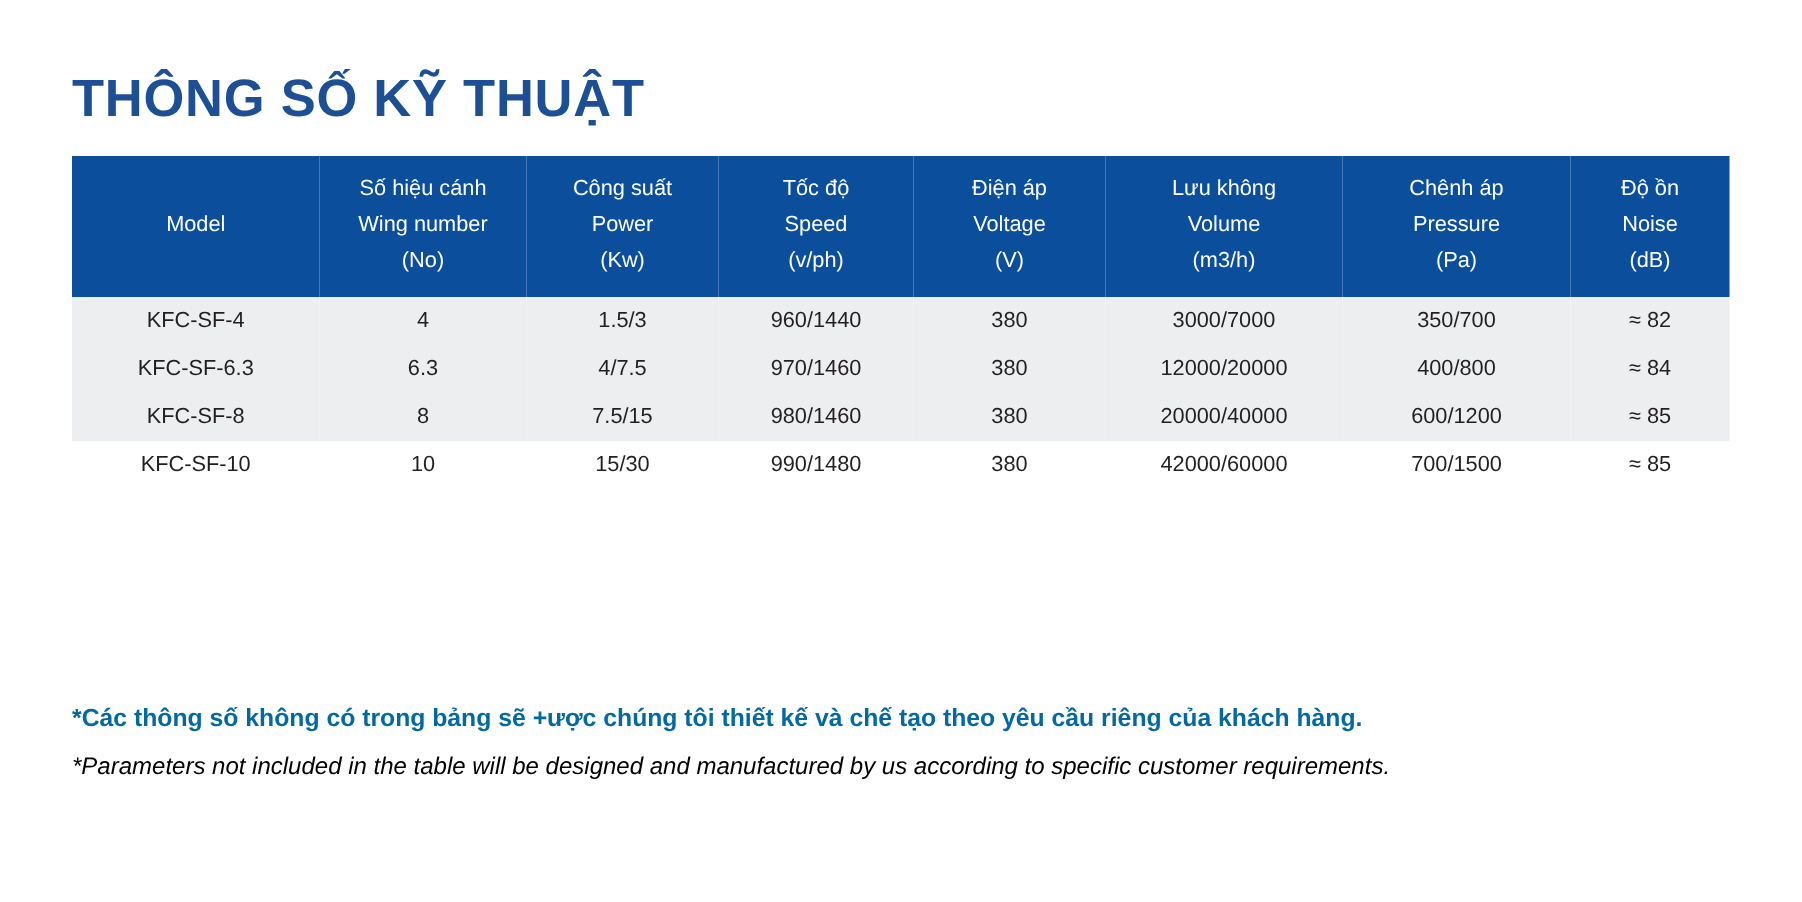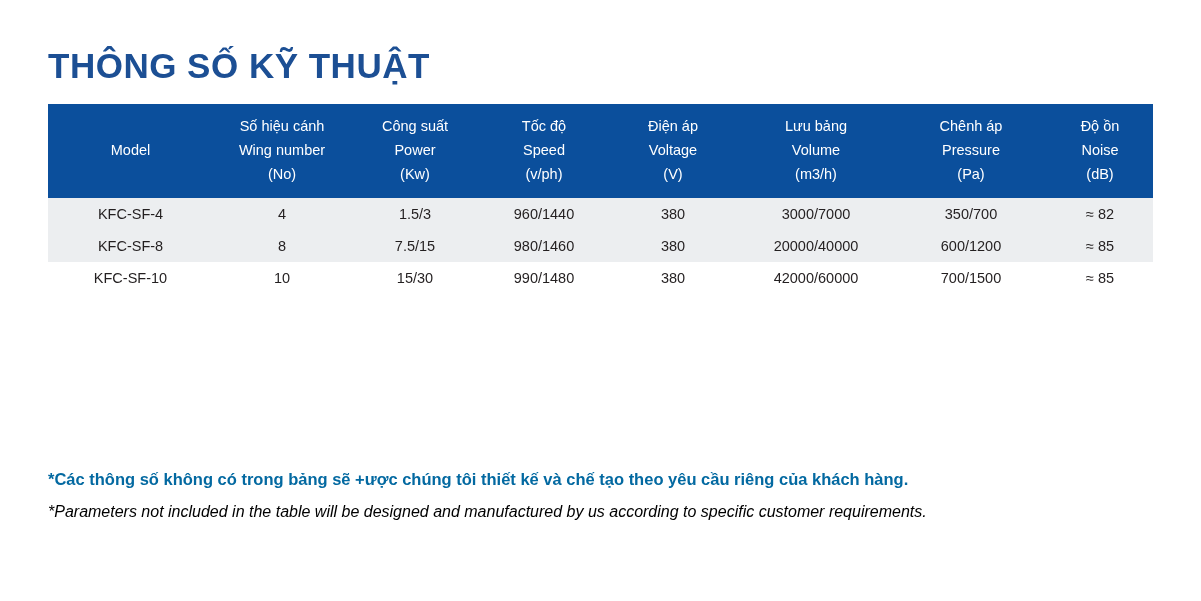--- a/index.html
+++ b/index.html
@@ -165,21 +165,21 @@
         </th>
         <th>
           <div class="hcell">
             <span>Điện áp</span>
             <span>Voltage</span>
             <span>(V)</span>
           </div>
         </th>
         <th>
           <div class="hcell">
-            <span>Lưu bảng</span>
+            <span>Lưu không</span>
             <span>Volume</span>
             <span>(m3/h)</span>
           </div>
         </th>
         <th>
           <div class="hcell">
             <span>Chênh áp</span>
             <span>Pressure</span>
             <span>(Pa)</span>
           </div>
@@ -198,20 +198,30 @@
         <td>KFC-SF-4</td>
         <td>4</td>
         <td>1.5/3</td>
         <td>960/1440</td>
         <td>380</td>
         <td>3000/7000</td>
         <td>350/700</td>
         <td>≈ 82</td>
       </tr>
       <tr class="even">
+        <td>KFC-SF-6.3</td>
+        <td>6.3</td>
+        <td>4/7.5</td>
+        <td>970/1460</td>
+        <td>380</td>
+        <td>12000/20000</td>
+        <td>400/800</td>
+        <td>≈ 84</td>
+      </tr>
+      <tr class="even">
         <td>KFC-SF-8</td>
         <td>8</td>
         <td>7.5/15</td>
         <td>980/1460</td>
         <td>380</td>
         <td>20000/40000</td>
         <td>600/1200</td>
         <td>≈ 85</td>
       </tr>
       <tr class="odd">

